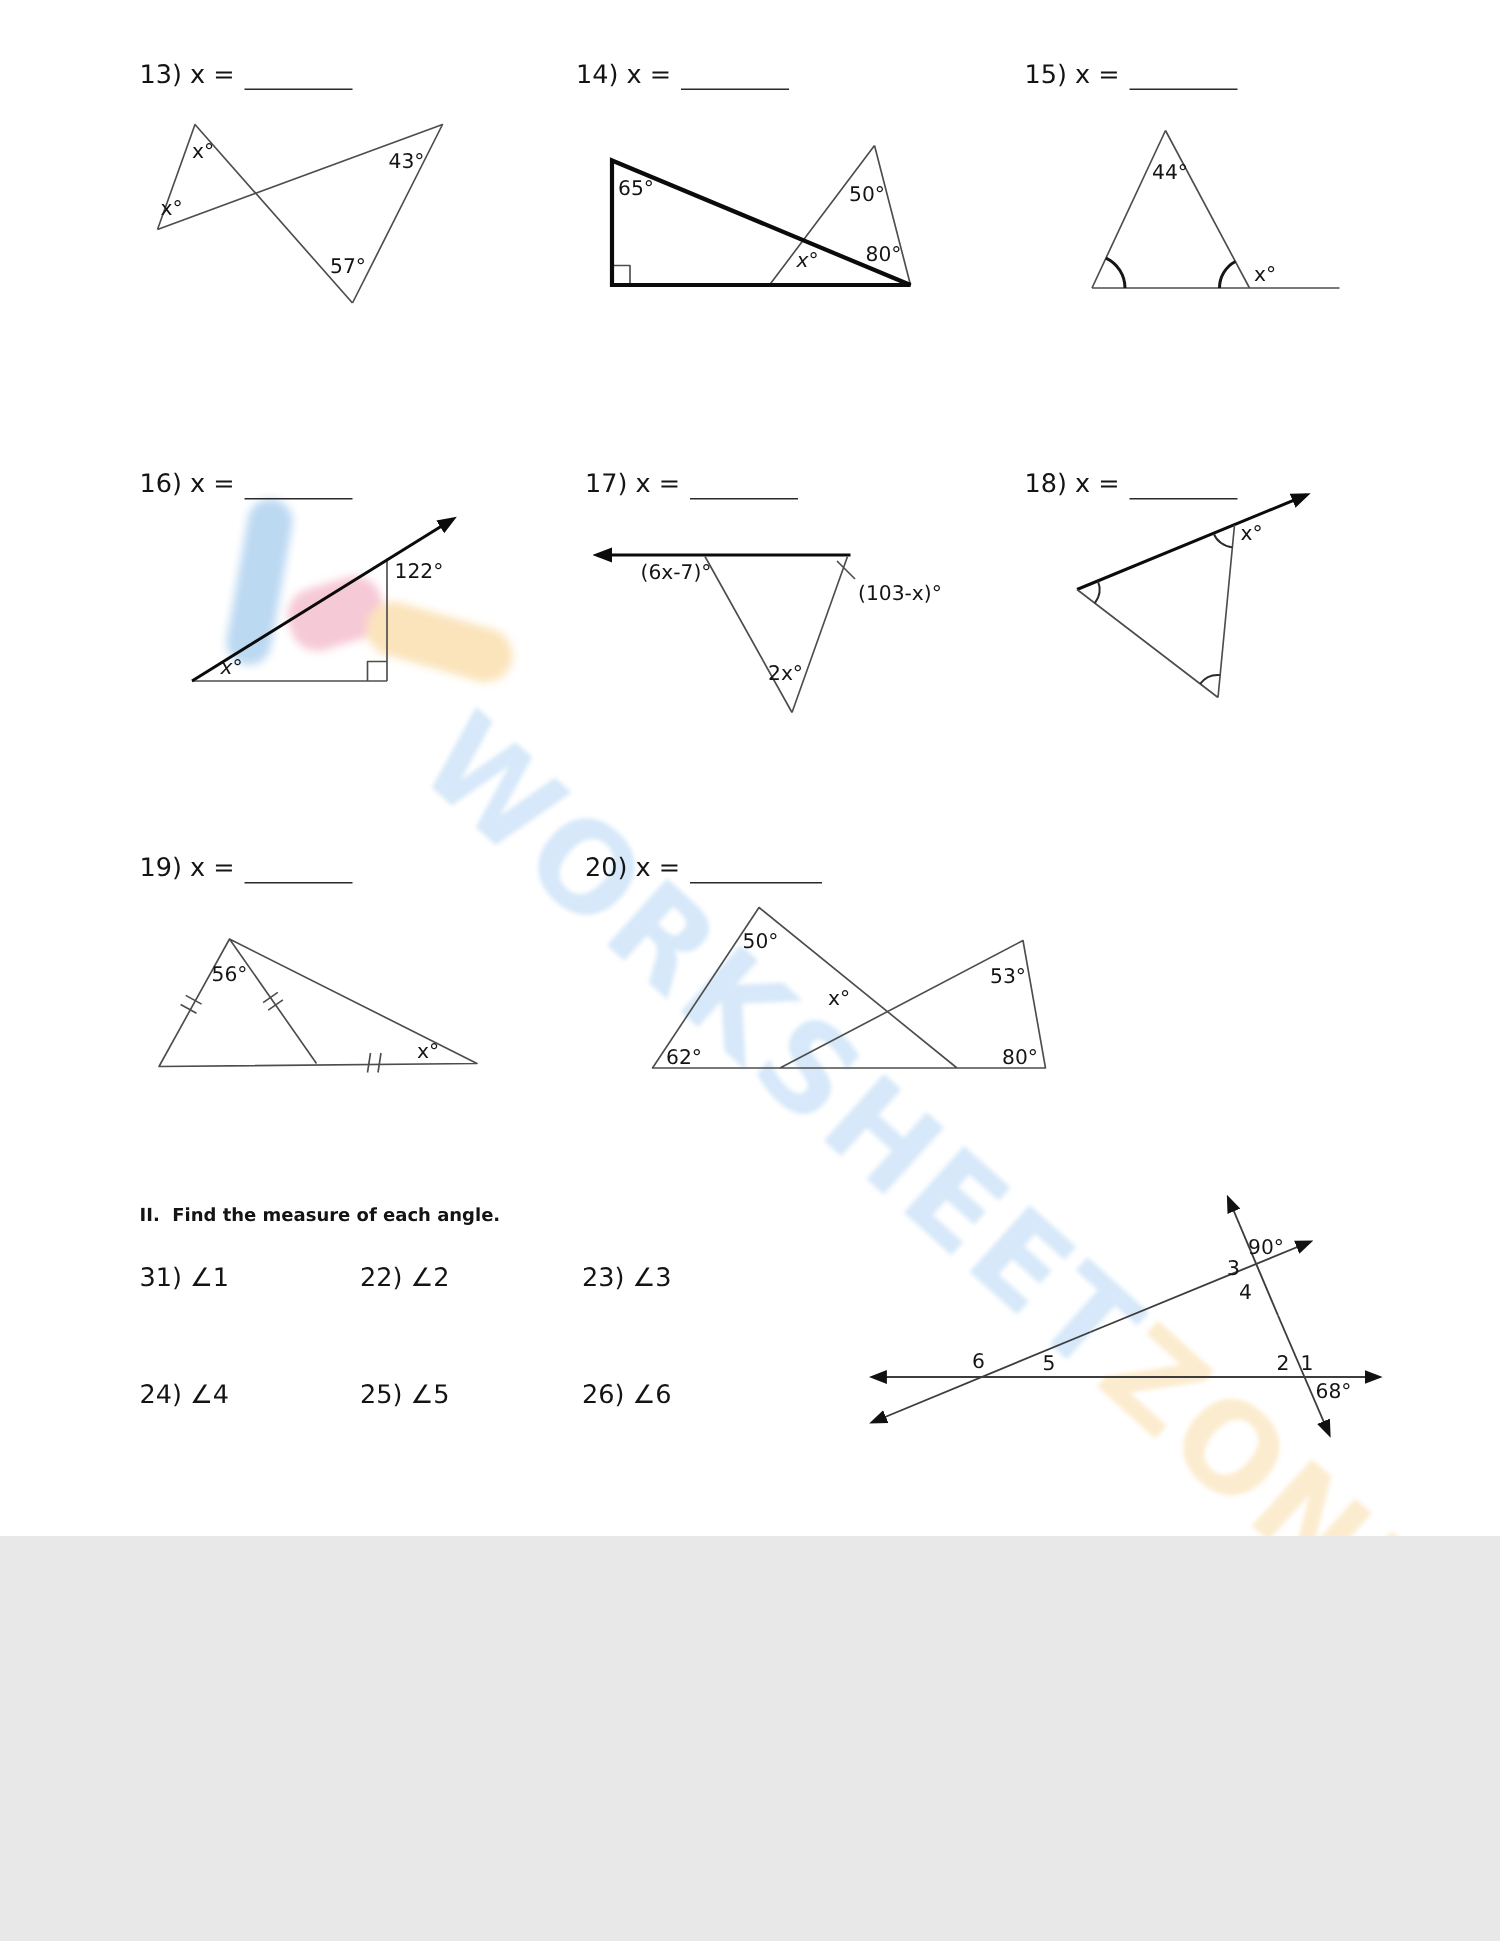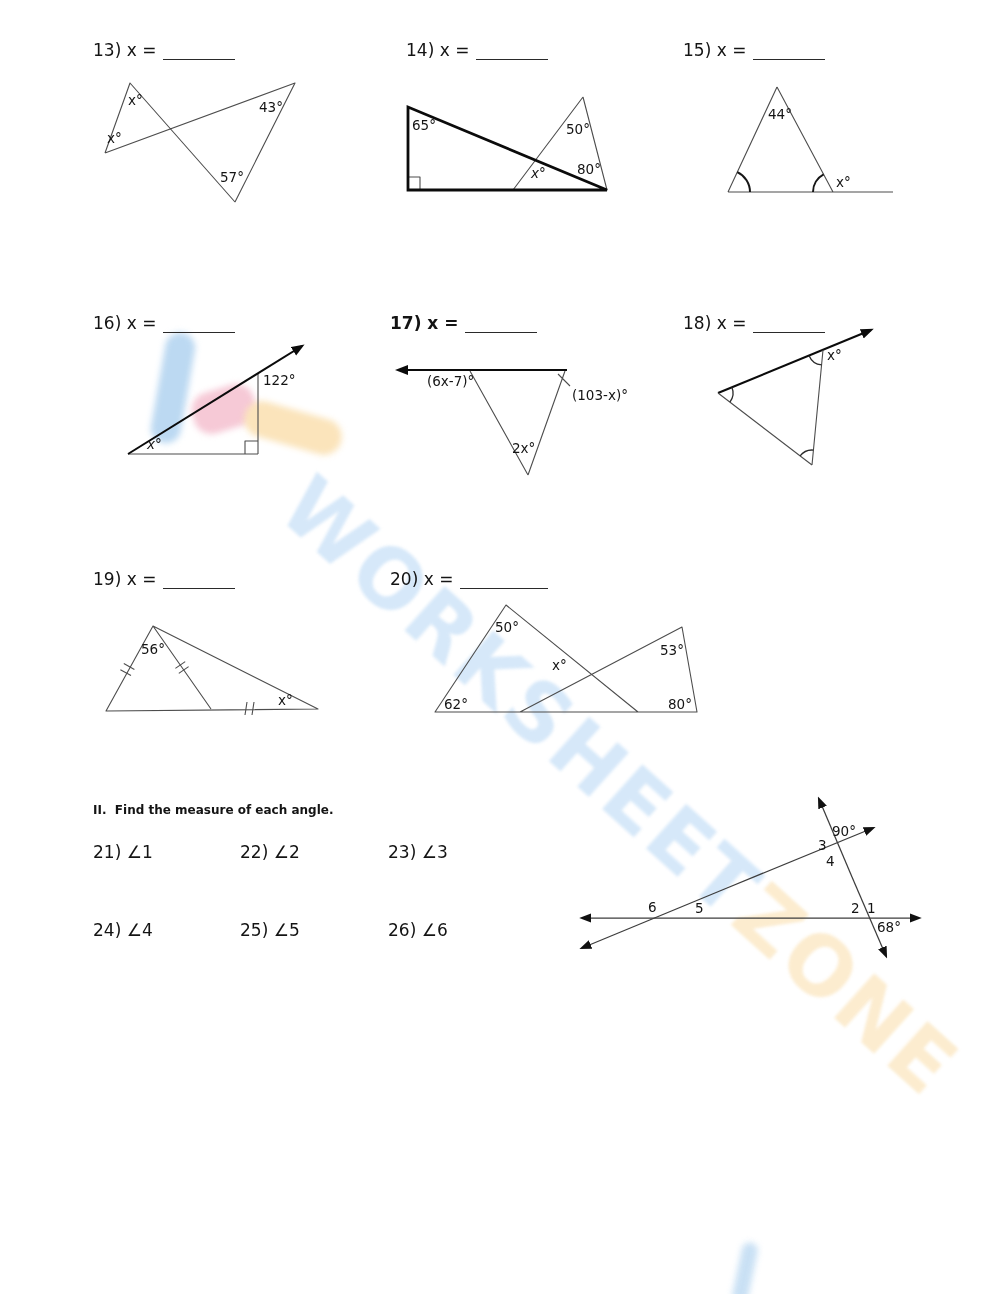--- a/index.html
+++ b/index.html
@@ -1,17 +1,17 @@
 <!DOCTYPE html>
 <html><head>
 <meta charset="utf-8">
 <style>
   html,body { margin:0; padding:0; background:#e8e8e8; }
   #page {
-    position:relative; width:1000px; height:1294px; margin:0 auto;
+    position:relative; width:1000px; height:1024px; margin:0 auto;
     background:#ffffff; overflow:hidden;
     font-family:"DejaVu Sans","Liberation Sans",sans-serif; color:#141414;
   }
   
   .wm { position:absolute; z-index:0; }
   .wm-bar { border-radius:18px; filter:blur(3px); }
   .wm-text {
     left:326px; top:458px; transform:rotate(42deg); transform-origin:left top;
     font-size:82px; font-weight:bold; letter-spacing:3px; white-space:nowrap;
     filter:blur(1.5px); user-select:none;
@@ -41,33 +41,33 @@
   <div class="wm wm-bar" style="left: 158px; top: 332px; width: 30px; height: 112px; transform: rotate(10deg); background: rgb(188, 217, 242);"></div>
   <div class="wm wm-bar" style="left: 192px; top: 388px; width: 64px; height: 42px; transform: rotate(-17deg); background: rgb(246, 201, 214);"></div>
   <div class="wm wm-bar" style="left: 243px; top: 410px; width: 100px; height: 36px; transform: rotate(16deg); background: rgb(251, 228, 187);"></div>
   <div class="wm wm-bar" style="left: 737px; top: 1242px; width: 16px; height: 62px; transform: rotate(12deg); opacity: 0.8; background: rgb(188, 217, 242);"></div>
   <div class="wm wm-text"><span style="color: rgba(180, 214, 244, 0.55);">WORKSHEET</span><span style="color: rgba(250, 224, 178, 0.62);">ZONE</span></div>
 
   <div class="ph" style="left:93px; top:40px;">
       <span>13) x =</span>
       <span class="blank w72"></span>
     </div>
-  <div class="ph" style="left:406px; top:40px;">
+  <div class="ph" style="left:384px; top:40px;">
       <span>14) x =</span>
       <span class="blank w72"></span>
     </div>
   <div class="ph" style="left:683px; top:40px;">
       <span>15) x =</span>
       <span class="blank w72"></span>
     </div>
   <div class="ph" style="left:93px; top:313px;justify-content:flex-end;">
       <span>16) x =</span>
       <span class="blank w72"></span>
     </div>
-  <div class="ph" style="left:390px; top:313px;font-weight:bold;">
+  <div class="ph" style="left:390px; top:313px;">
       <span>17) x =</span>
       <span class="blank w72"></span>
     </div>
   <div class="ph" style="left:683px; top:313px;">
       <span>18) x =</span>
       <span class="blank w72"></span>
     </div>
   <div class="ph" style="left:93px; top:569px;">
       <span>19) x =</span>
       <span class="blank w72"></span>
@@ -154,21 +154,21 @@
   <svg style="left:428px; top:596px;" width="280" height="122" viewBox="428 596 280 122">
     <path class="thin" d="M506,605 L435,712 L638,712 Z M682,627 L520,712 L697,712 Z"></path>
     <text x="495" y="632">50°</text>
     <text x="444" y="709">62°</text>
     <text x="660" y="655">53°</text>
     <text x="668" y="709">80°</text>
     <text x="552" y="670">x°</text>
   </svg>
 
   <div class="s2head">II.  Find the measure of each angle.</div>
-  <div class="s2item" style="left:93px;  top:842px;">21) ∠1</div>
+  <div class="s2item" style="left:93px;  top:842px;">31) ∠1</div>
   <div class="s2item" style="left:240px; top:842px;">22) ∠2</div>
   <div class="s2item" style="left:388px; top:842px;">23) ∠3</div>
   <div class="s2item" style="left:93px;  top:920px;">24) ∠4</div>
   <div class="s2item" style="left:240px; top:920px;">25) ∠5</div>
   <div class="s2item" style="left:388px; top:920px;text-align:center;">26) ∠6</div>
 
   <svg style="left:568px; top:786px;" width="362" height="190" viewBox="568 786 362 190">
     <defs>
       <marker id="aII" viewBox="0 0 13 10" refX="10" refY="5" markerWidth="12" markerHeight="10" markerUnits="userSpaceOnUse" orient="auto">
           <path d="M0,0 L13,5 L0,10 z" fill="#111"></path>

